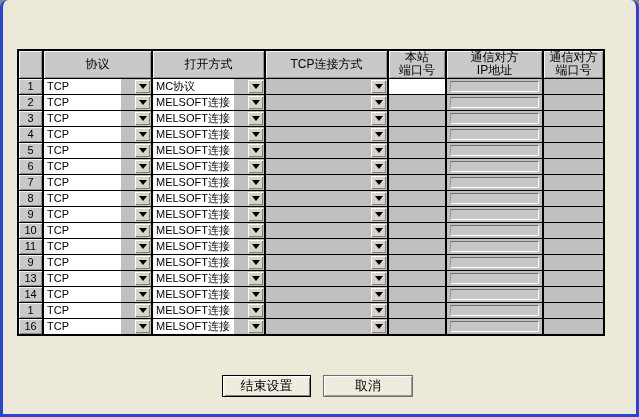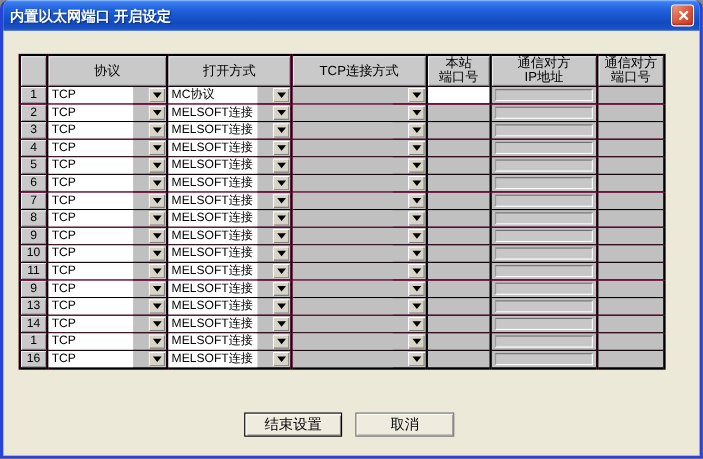--- a/index.html
+++ b/index.html
@@ -36,21 +36,21 @@
     background:#fff; border-radius:1px;
   }
   .close-x::before { transform:rotate(45deg); }
   .close-x::after  { transform:rotate(-45deg); }
 
   table.grid {
     position:absolute; left:14px; top:49px;
     width:586px; table-layout:fixed;
     border-collapse:collapse;
     border:2px solid #000;
-    background:#ec4899;
+    background:#fca5a5;
   }
   .grid th, .grid td {
     border:1px solid #000; border-left-width:2px; border-right-width:2px;
     padding:0; overflow:hidden;
   }
   .grid th {
     height:28px; background:#C9C9C9;
     box-shadow: inset 1px 1px 0 #F4F4F4, inset -1px -1px 0 #8E8E8E;
     font-size:12px; font-weight:normal; color:#000;
     text-align:center; white-space:pre-line; line-height:13px;
@@ -97,26 +97,20 @@
     border:1px solid #000;
     box-shadow: inset 1px 1px 0 #fff, inset 2px 2px 0 #F4F1E6, inset -1px -1px 0 #808080;
   }
   .btn-finish { left:219px; width:89px; }
   .btn-cancel { left:320px; width:90px; }
 </style>
 </head>
 <body>
 
 <div class="window">
-  <div class="titlebar">
-    <span class="title-text">内置以太网端口  开启设定</span>
-    <div class="close-btn">
-      <span class="close-x"></span>
-    </div>
-  </div>
 
   <table class="grid">
     <colgroup>
       <col style="width:25px">
         <col style="width:109px">
         <col style="width:113px">
       <col style="width:123px">
         <col style="width:58px">
         <col style="width:97px">
         <col style="width:61px">

